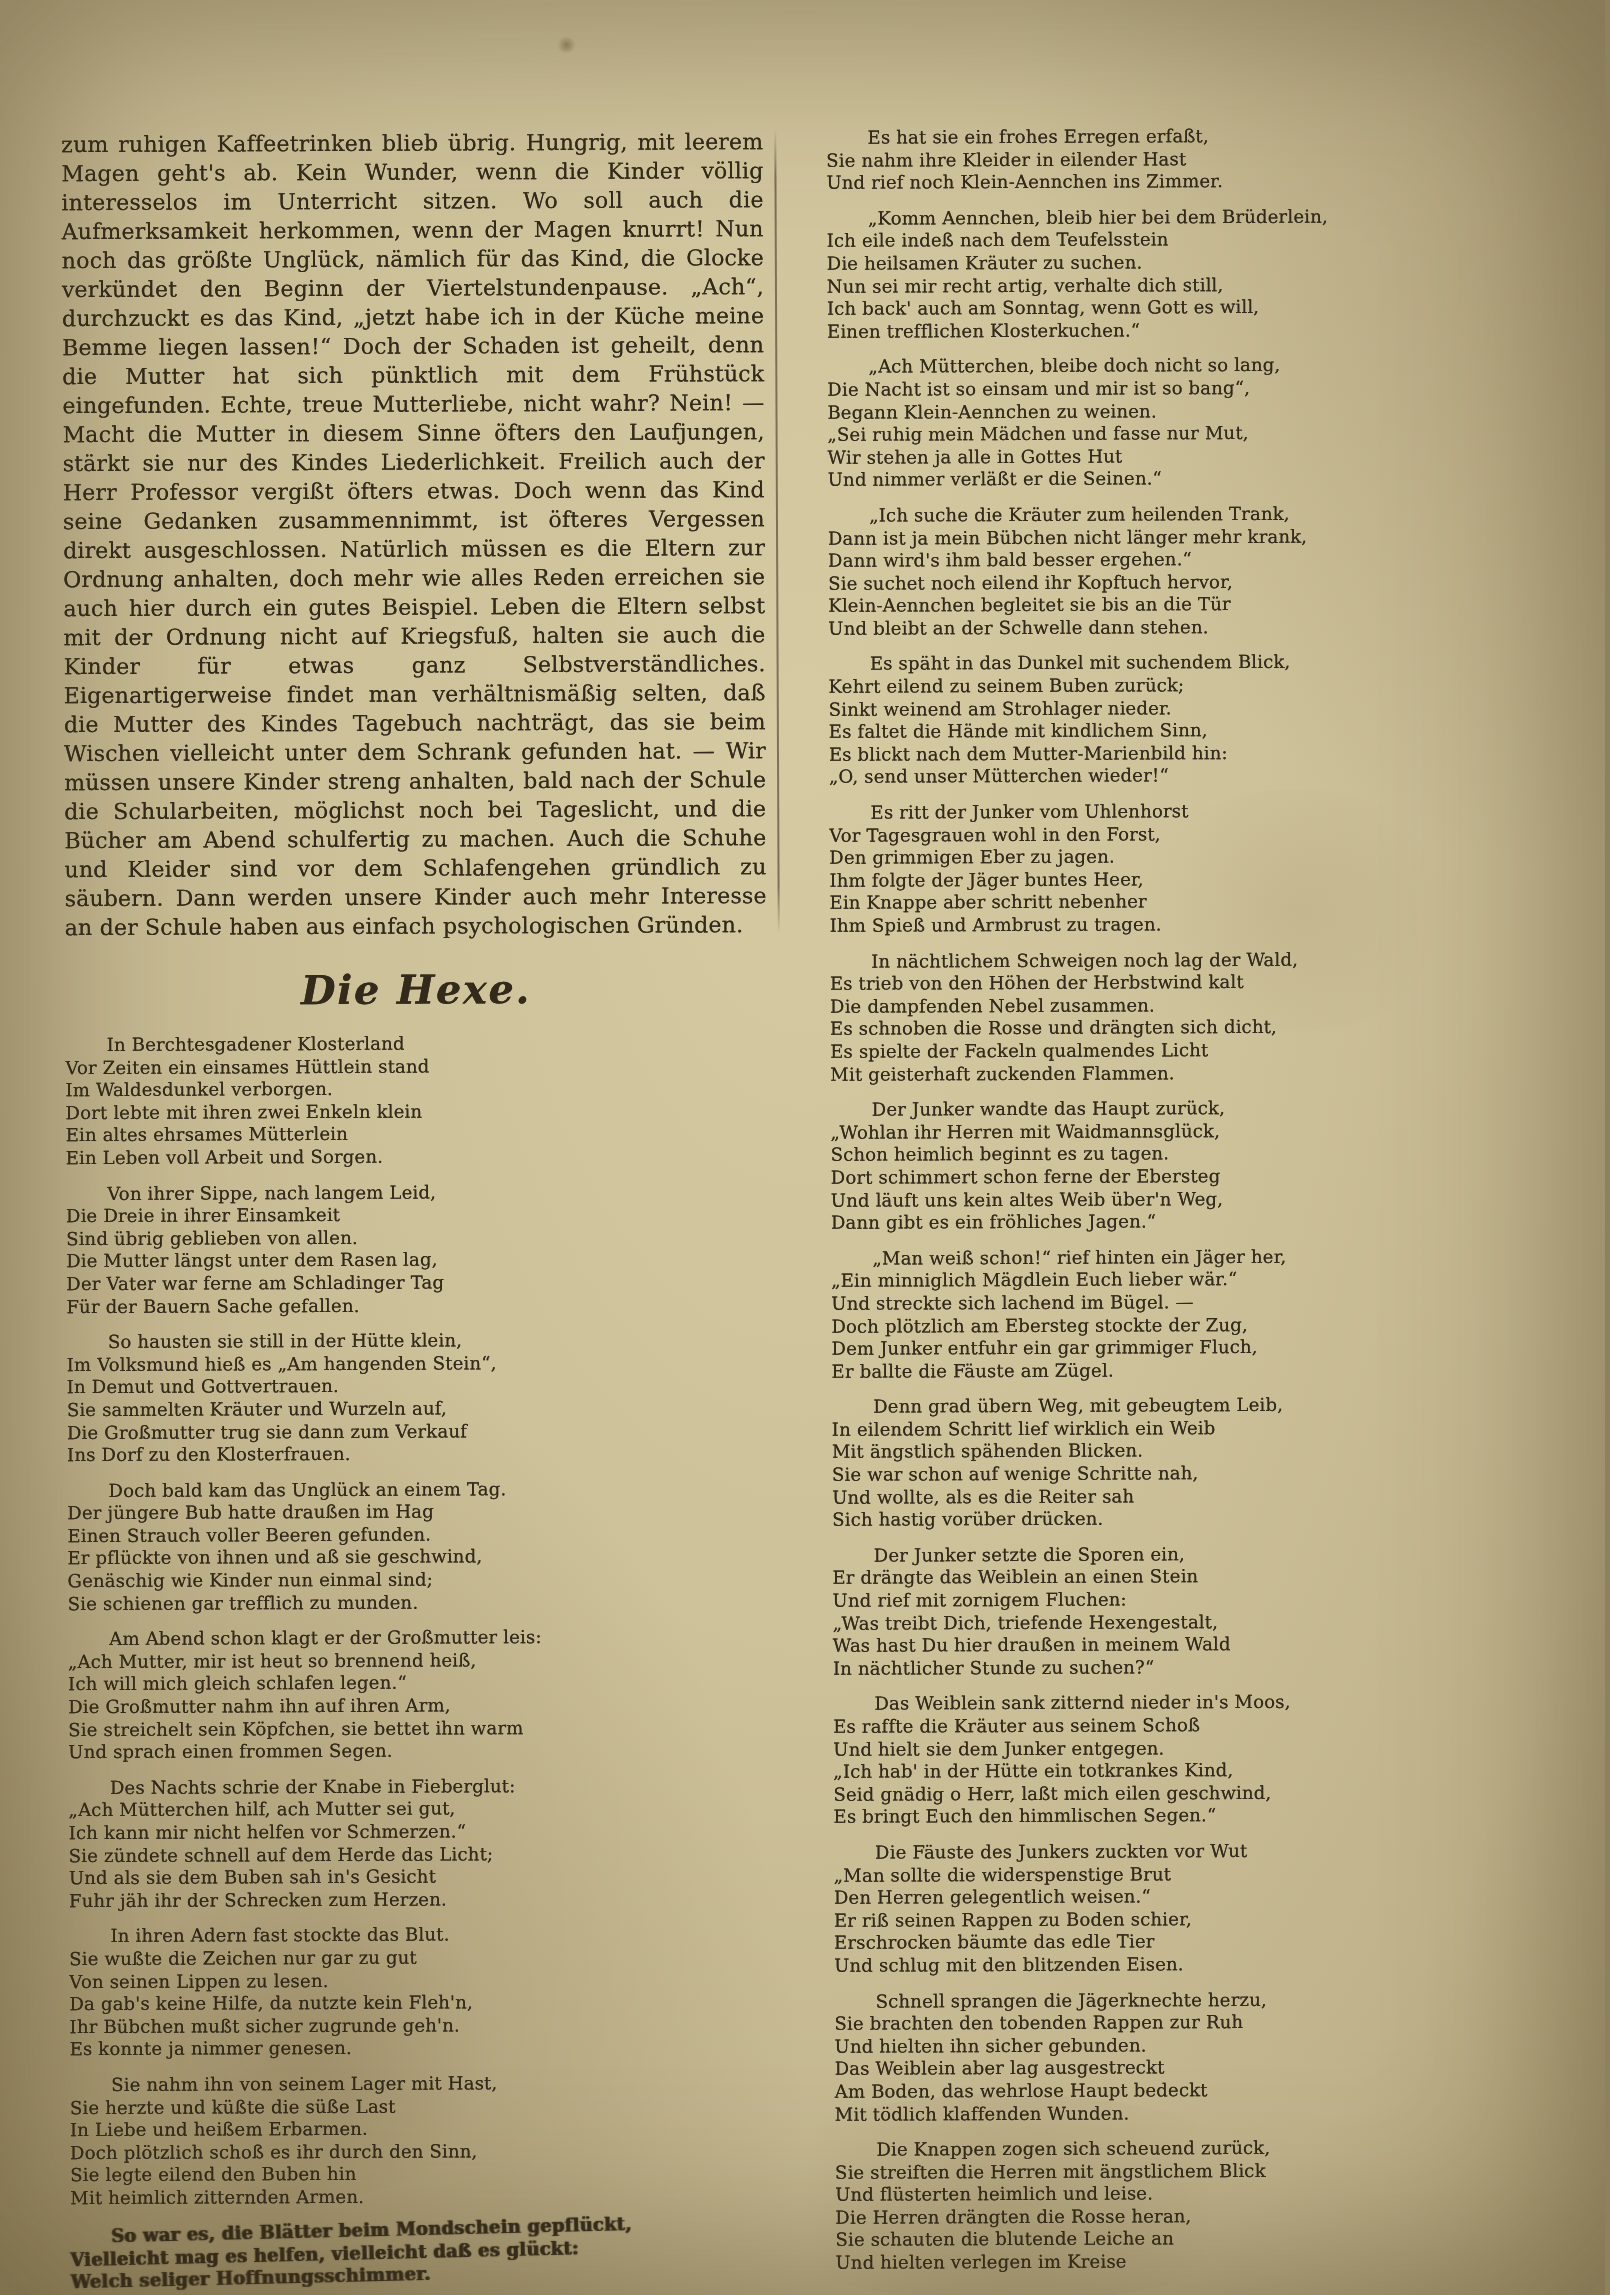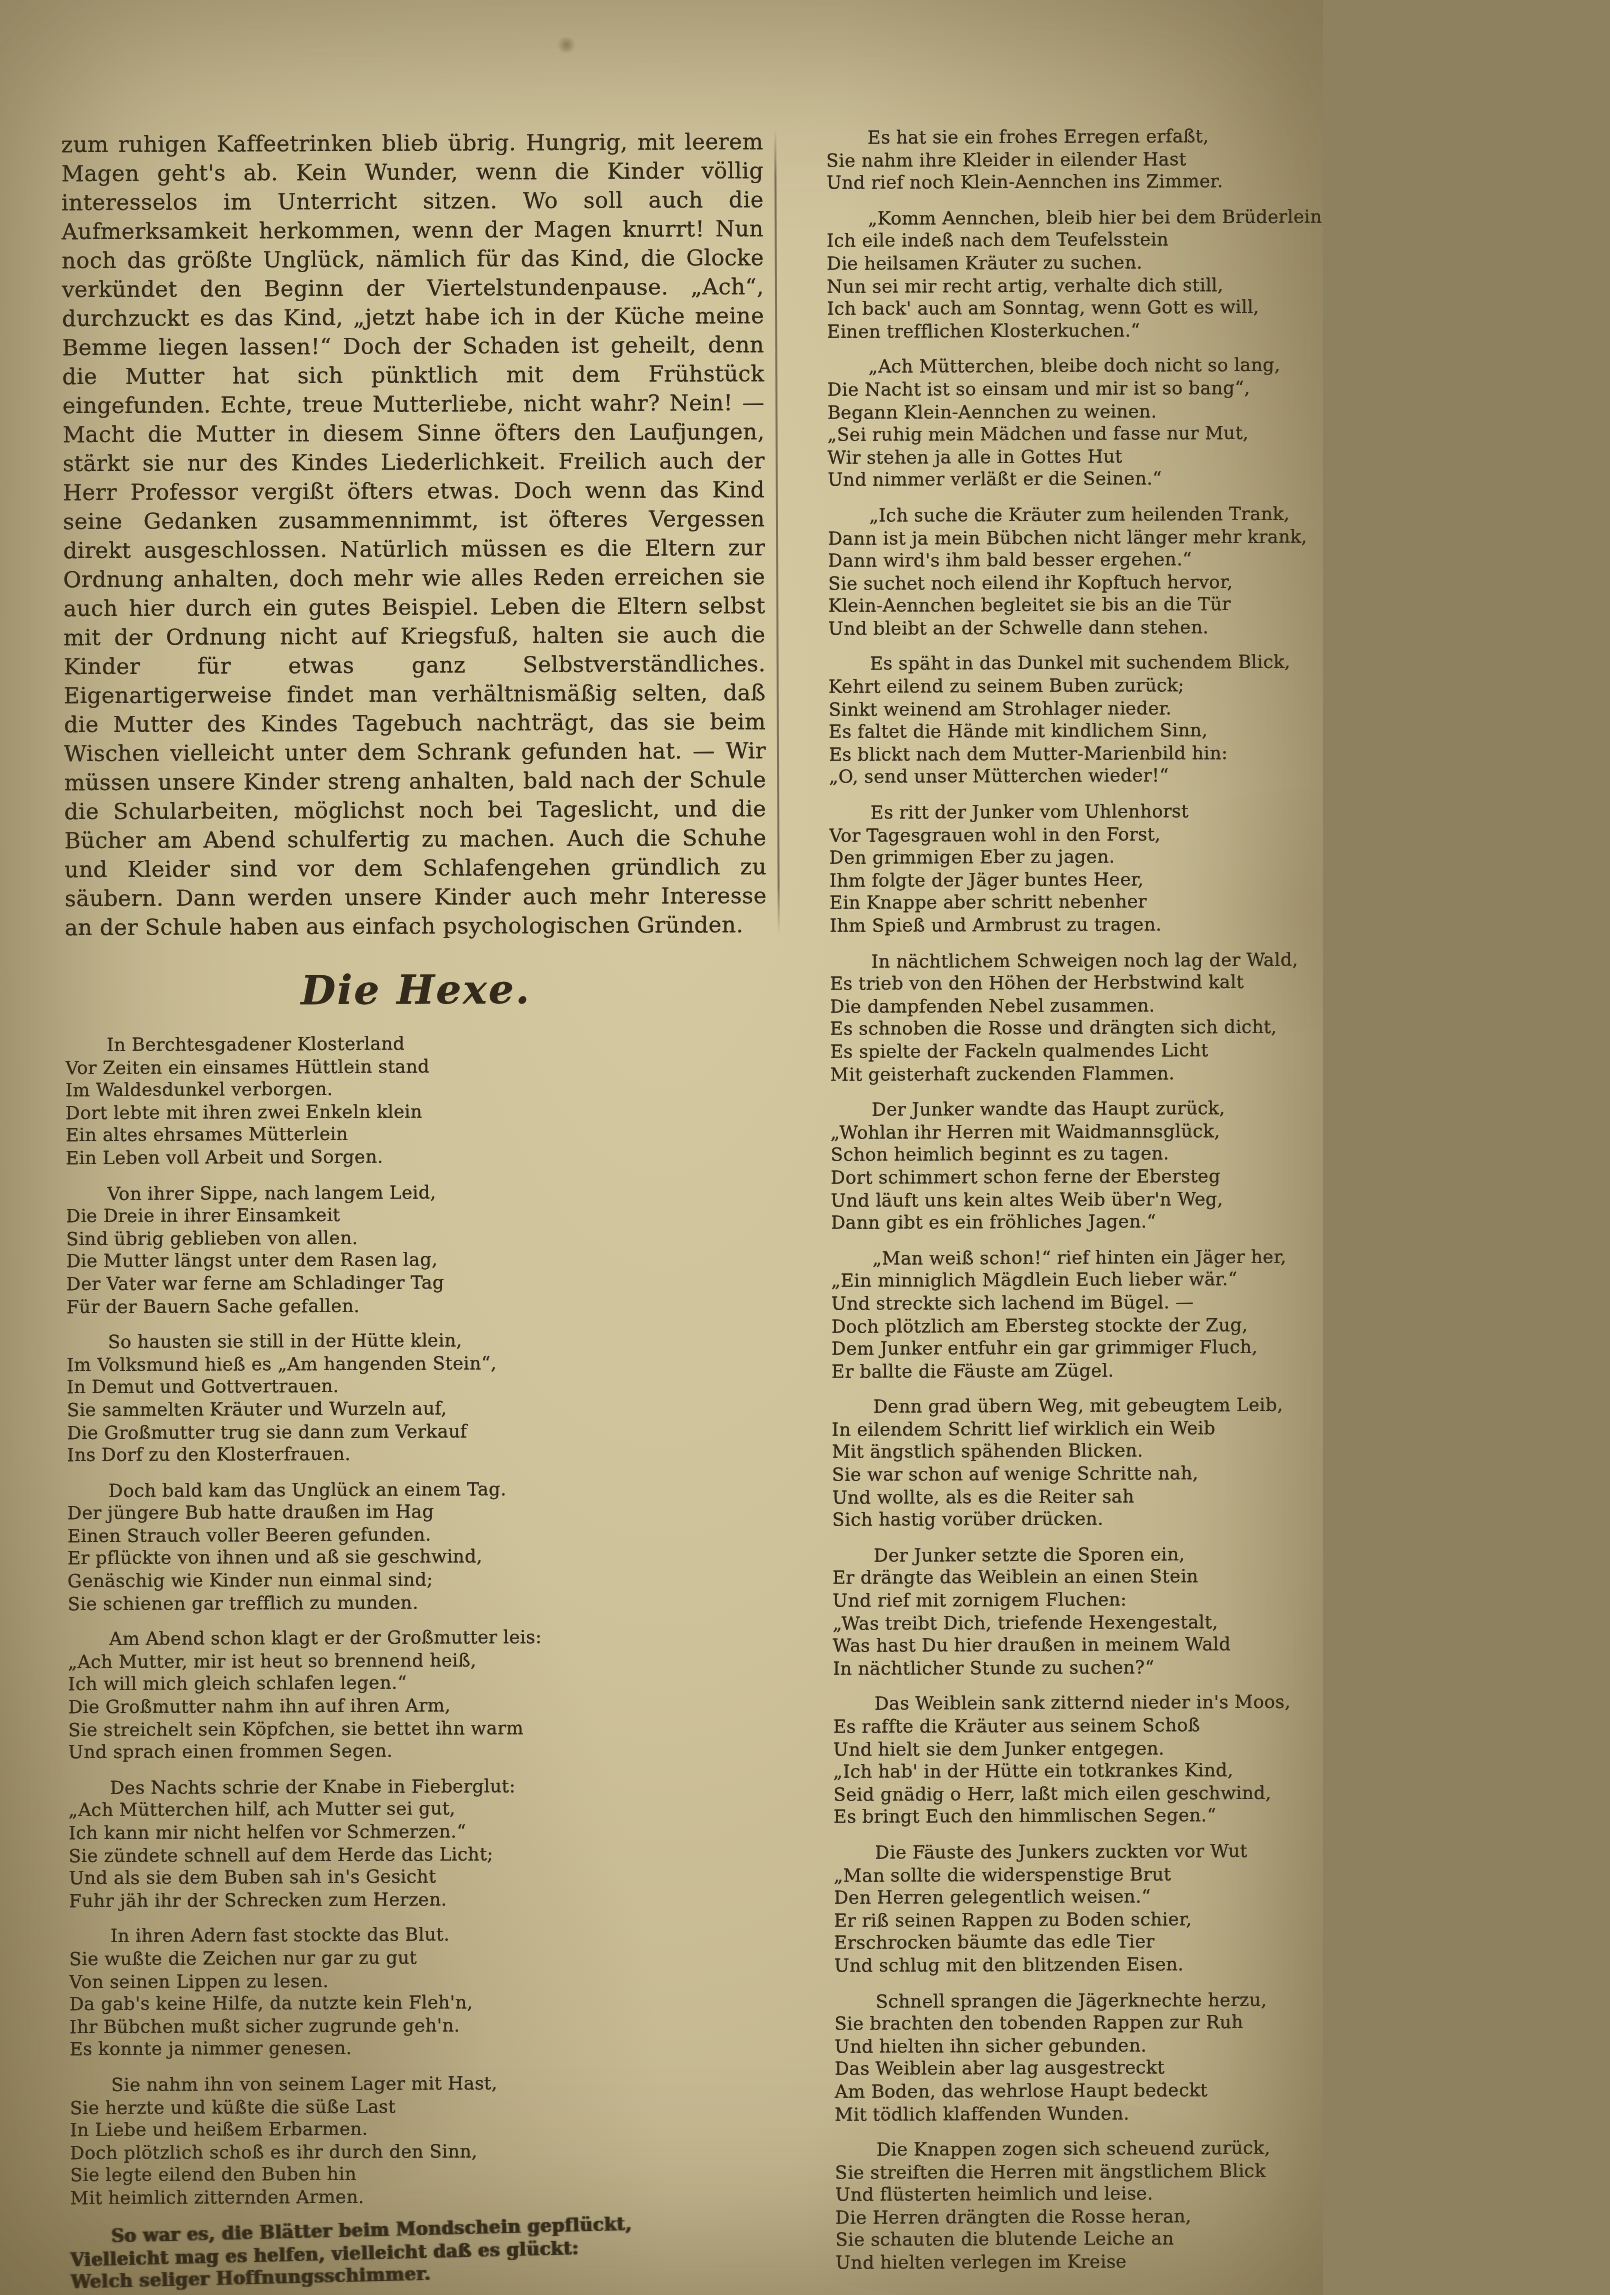--- a/index.html
+++ b/index.html
@@ -2,21 +2,21 @@
 <html lang="de" style="--paper: #cabe97; --ink: #332a1b;font-size:13px"><head>
 <meta charset="utf-8">
 <style>
   :root{
     --paper:#cabe97;
     --ink:#332a1b;
   }
   html,body{margin:0;padding:0;background:#8d815f;}
   .page{
     position:relative;
-    width:1323px;height:2295px;
+    width:1605px;height:2295px;
     overflow:hidden;
     color:var(--ink);
     font-family:"DejaVu Serif","Liberation Serif",serif;
     background:
       radial-gradient(ellipse at 18% 96%, rgba(96,78,42,.28) 0%, rgba(96,78,42,0) 28%),
       radial-gradient(ellipse at 98% 4%, rgba(96,78,42,.22) 0%, rgba(96,78,42,0) 25%),
       radial-gradient(ellipse at 50% 32%, #d6caa3 0%, #cdc19a 42%, #c0b38c 78%, #a89b73 100%);
   }
   .vignette{
     position:absolute;inset:0;pointer-events:none;

